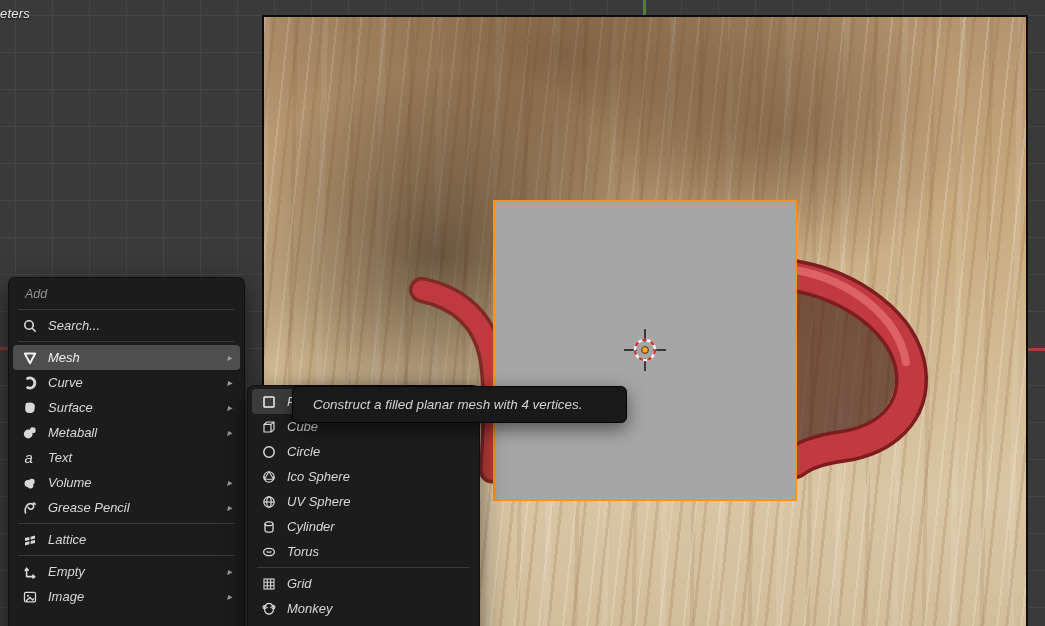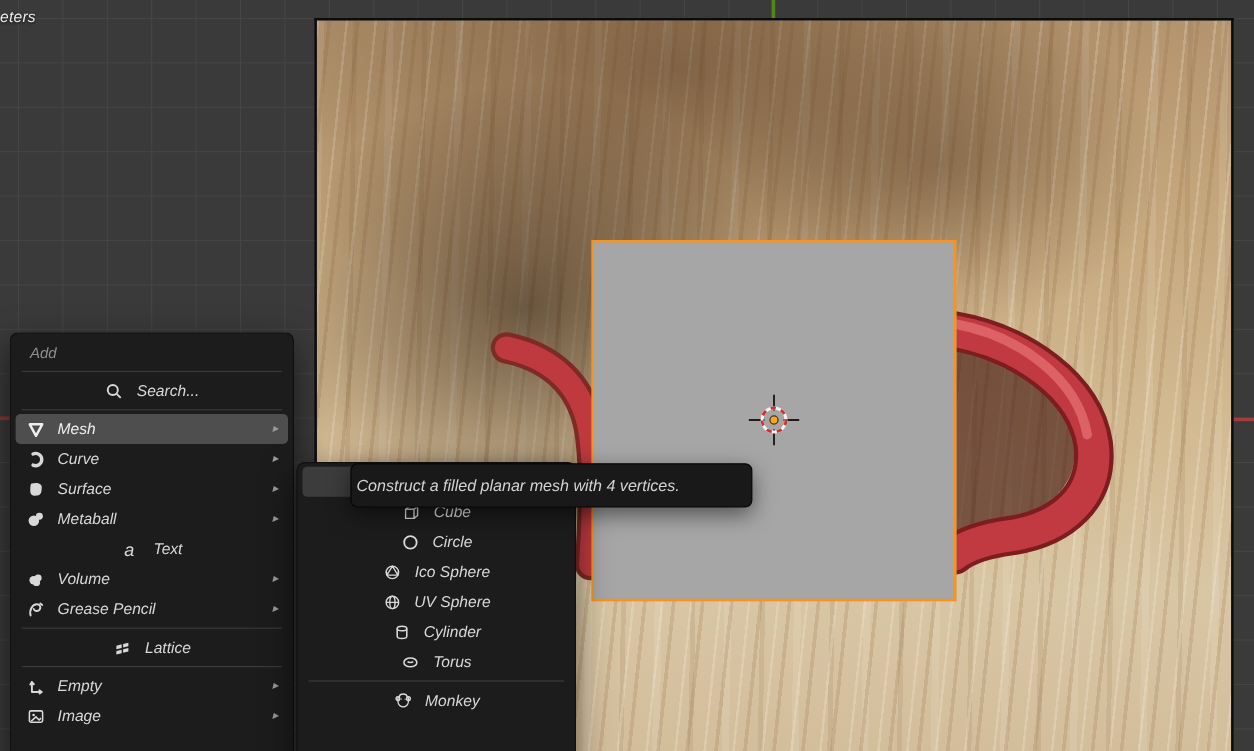--- a/index.html
+++ b/index.html
@@ -57,33 +57,32 @@
   }
   .menu.add-menu{ left:8px; top:277px; width:237px; height:360px; border-bottom:none; border-radius:7px 7px 0 0; }
   .menu.sub-menu{ left:247px; top:345px; width:233px; height:324px; padding-top:3px;margin-top:40px; }
   .menu-header{ height:24px; display:flex; align-items:center; padding-left:16px;
     color:#8f8f8f; font-size:12.5px; }
   .msep{ height:1px; background:#3a3a3a; margin:3px 9px; }
   .mrow{
     height:25px; margin:0 4px; padding:0 8px 0 8px; border-radius:4px;
     display:flex; align-items:center; gap:10px; font-size:13px; color:#d8d8d8;
     white-space:nowrap;
-    justify-content:center;
   }
   .mrow.hl{ background:#4e4e4e; color:#f0f0f0; }
   .mrow.hl2{ background:#3c3c3c; color:#f0f0f0; }
   .micon{ width:17px; height:16px; display:flex; align-items:center; justify-content:center; flex:none; }
   .micon svg{ display:block; }
   .marrow{ margin-left:auto; color:#9a9a9a; font-size:10px; line-height:1; }
   
   .tooltip{
     position:absolute; left:292px; top:386px; width:335px; height:37px;
     background:#191919; border:1px solid #060606; border-radius:6px;
     box-shadow:0 6px 18px rgba(0,0,0,.5);
-    display:flex; align-items:center; padding:0 4px;
+    display:flex; align-items:center; padding:0 20px;
     color:#d2d2d2; font-size:13.4px; white-space:nowrap; overflow:hidden;
   }
   .z10{ z-index:10; } .z11{ z-index:11; } .z12{ z-index:12; }
 </style>
 </head>
 <body>
 
 <div class="stage">
 
   <div class="vp-bg"></div>
@@ -315,20 +314,29 @@
         <svg width="16" height="16" viewBox="0 0 16 16" fill="none" stroke="#d8d8d8" stroke-width="1.3">
             <ellipse cx="8" cy="8" rx="5.4" ry="3.7"></ellipse>
             <path d="M5.6 7.4 A3 1.8 0 0 0 10.4 7.4"></path>
           </svg>
       </span>
       <span>Torus</span>
     </div>
 
     <div class="msep"></div>
 
+    <div class="mrow">
+      <span class="micon">
+        <svg width="16" height="16" viewBox="0 0 16 16" fill="none" stroke="#d8d8d8" stroke-width="1.1">
+            <rect x="3" y="3" width="10" height="10"></rect>
+            <path d="M3 6.3 H13 M3 9.7 H13 M6.3 3 V13 M9.7 3 V13"></path>
+          </svg>
+      </span>
+      <span>Grid</span>
+    </div>
 
     <div class="mrow">
       <span class="micon">
         <svg width="16" height="16" viewBox="0 0 16 16" fill="none" stroke="#d8d8d8" stroke-width="1.2" stroke-linejoin="round">
             <circle cx="3.6" cy="6.2" r="1.5"></circle>
             <circle cx="12.4" cy="6.2" r="1.5"></circle>
             <path d="M4.6 4.8 C5 3 7 2.4 8 2.4 C9 2.4 11 3 11.4 4.8 C12.4 5.4 12.8 6.8 12.2 7.6 C12.7 9.6 11.4 11.8 9.8 12.6 C8.8 13.1 7.2 13.1 6.2 12.6 C4.6 11.8 3.3 9.6 3.8 7.6 C3.2 6.8 3.6 5.4 4.6 4.8 Z"></path>
             <circle cx="6.3" cy="6.6" r="0.6" fill="#d8d8d8" stroke="none"></circle>
             <circle cx="9.7" cy="6.6" r="0.6" fill="#d8d8d8" stroke="none"></circle>
           </svg>

